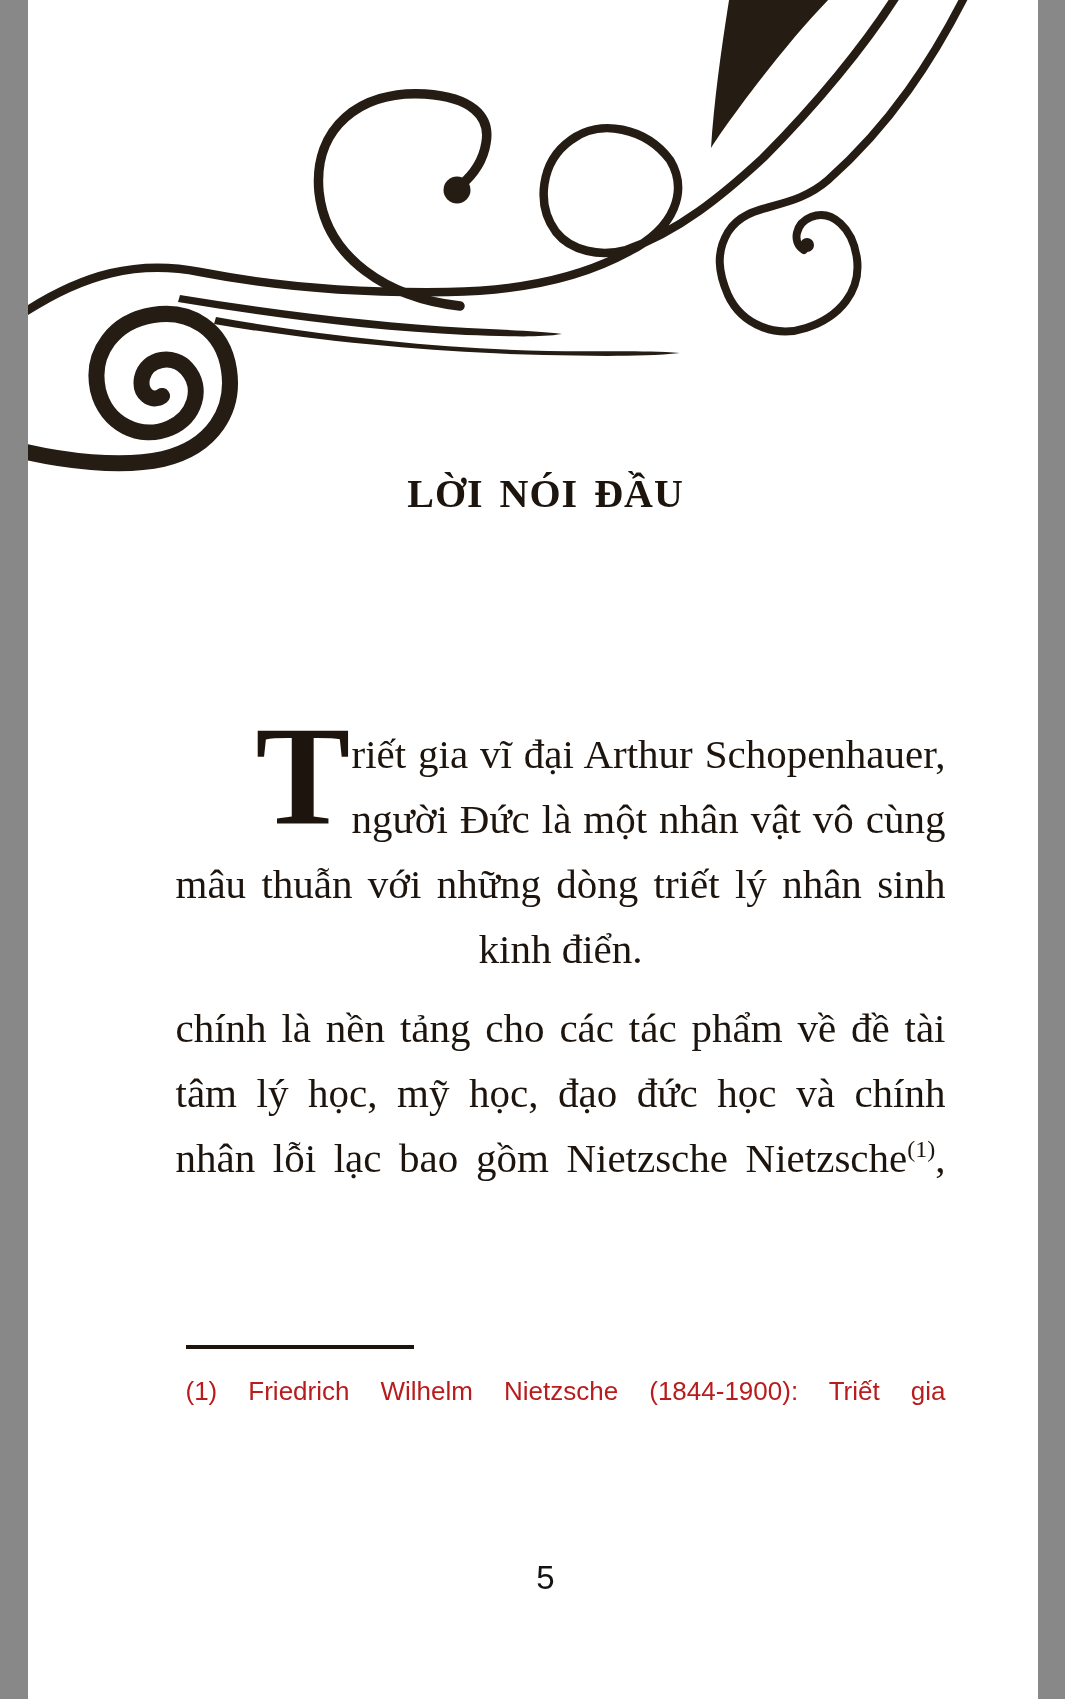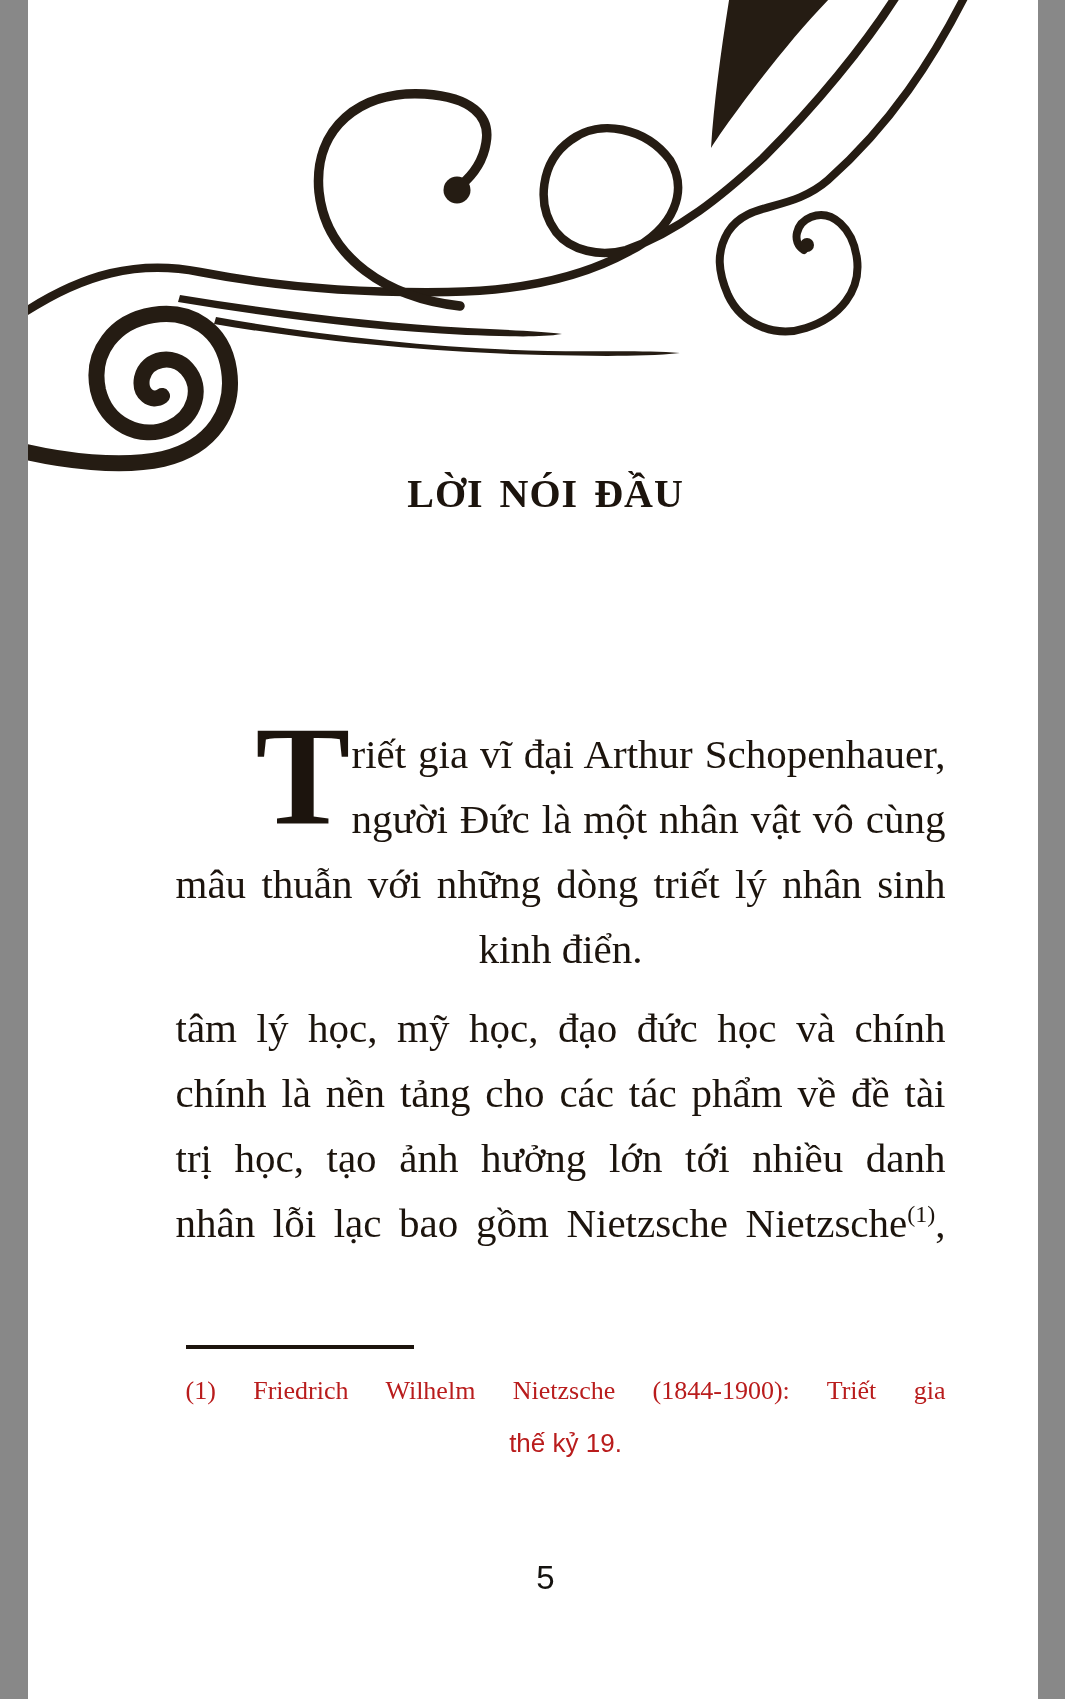--- a/index.html
+++ b/index.html
@@ -26,21 +26,21 @@
     margin:0;line-height:56px;
     font-size:40px;font-weight:bold;text-align:center;
     word-spacing:5px;letter-spacing:1px;
     color:var(--ink);
   }
   .bodyblock{
     position:absolute;left:148px;top:722px;width:770px;
     font-size:41px;color:var(--ink);
   }
   .line{height:65px;line-height:65px;white-space:nowrap;}
-  .jl{text-align:justify;text-align-last:justify;white-space:normal;font-family:Liberation Serif, serif;}
+  .jl{text-align:justify;text-align-last:justify;white-space:normal;}
   .lastline{text-align:center;}
   .ind{padding-left:176px;}
   .pind{padding-left:62px;}
   .p2{margin-top:14px;}
   .dropcap{
     position:absolute;left:80px;top:-17px;
     font-size:142px;line-height:1;font-weight:bold;
     color:var(--ink);
   }
   sup.fnref{
@@ -137,29 +137,27 @@
     <span class="dropcap">T</span>
 
     <div>
       <div class="line jl ind">riết gia vĩ đại Arthur Schopenhauer,</div>
       <div class="line jl ind">người Đức là một nhân vật vô cùng</div>
       <div class="line jl">mâu thuẫn với những dòng triết lý nhân sinh</div>
       <div class="line lastline">kinh điển.</div>
     </div>
 
     <div class="p2">
+      <div class="line jl">chính là nền tảng cho các tác phẩm về đề tài</div>
       <div class="line jl">tâm lý học, mỹ học, đạo đức học và chính</div>
-      <div class="line jl">chính là nền tảng cho các tác phẩm về đề tài</div>
-      <div class="line jl">trị học, tạo ảnh hưởng lớn tới nhiều danh</div>
       <div class="line jl"><span>nhân lỗi lạc bao gồm Nietzsche Nietzsche</span><sup class="fnref">(1)</sup><span>,</span></div>
     </div>
   </div>
 
   <div class="fnrule"></div>
 
   <div class="footnote">
     <div class="fline jl">(1) Friedrich Wilhelm Nietzsche (1844-1900): Triết gia</div>
-    <div class="fline lastline">thế kỷ 19.</div>
   </div>
 
   <div class="pagenum">5</div>
 
 </div>
 
 </body></html>

